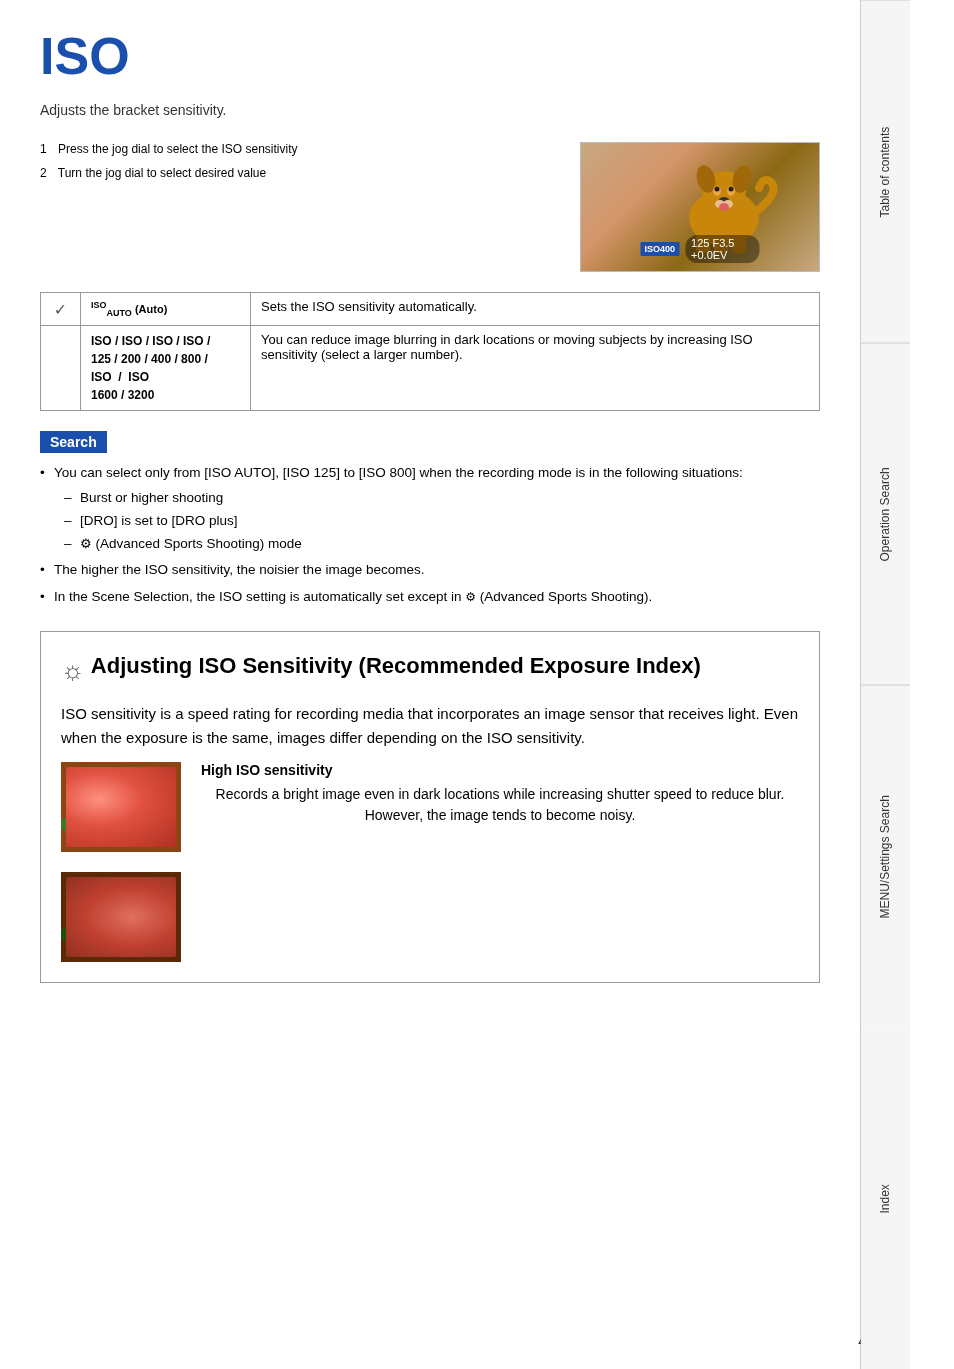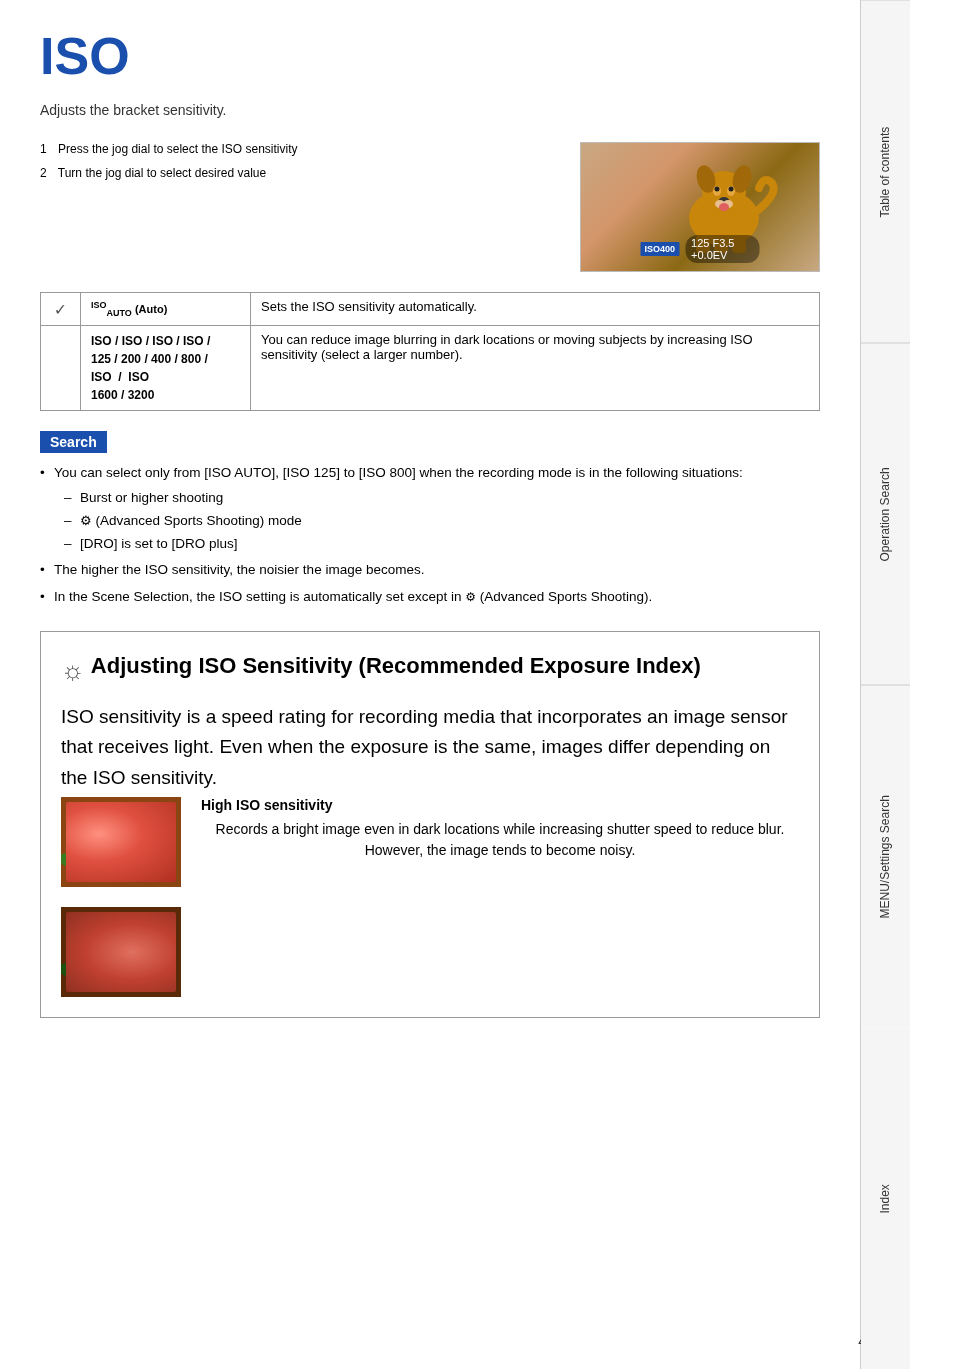--- a/index.html
+++ b/index.html
@@ -268,23 +268,23 @@
     }
 
     .sun-icon {
       font-size: 26px;
       color: #555;
       flex-shrink: 0;
       margin-top: 2px;
     }
 
     .adjusting-description {
-      font-size: 19px;
+      font-size: 15px;
       line-height: 1.6;
-      margin-bottom: 4px;
+      margin-bottom: 12px;
     }
 
     
     .iso-comparison {
       display: flex;
       flex-direction: column;
       gap: 20px;
     }
 
     .iso-row {
@@ -446,24 +446,24 @@
       </tbody>
     </table>
 
     <div class="notes-section">
       <div class="notes-header">Search</div>
       <ul class="notes-list">
         <li>
           <span>You can select only from [ISO AUTO], [ISO 125] to [ISO 800] when the recording mode is in the following situations:</span>
           <ul class="sub-list">
             <li>Burst or higher shooting</li>
+            <li>[DRO] is set to [DRO plus]</li>
             <li>
               <span style="font-size:13px;">⚙</span> (Advanced Sports Shooting) mode
             </li>
-            <li>[DRO] is set to [DRO plus]</li>
           </ul>
         </li>
         <li>The higher the ISO sensitivity, the noisier the image becomes.</li>
         <li>
           In the Scene Selection, the ISO setting is automatically set except in <span style="font-size:12px;">⚙</span> (Advanced Sports Shooting).
         </li>
       </ul>
     </div>
 
     <div class="adjusting-section">

